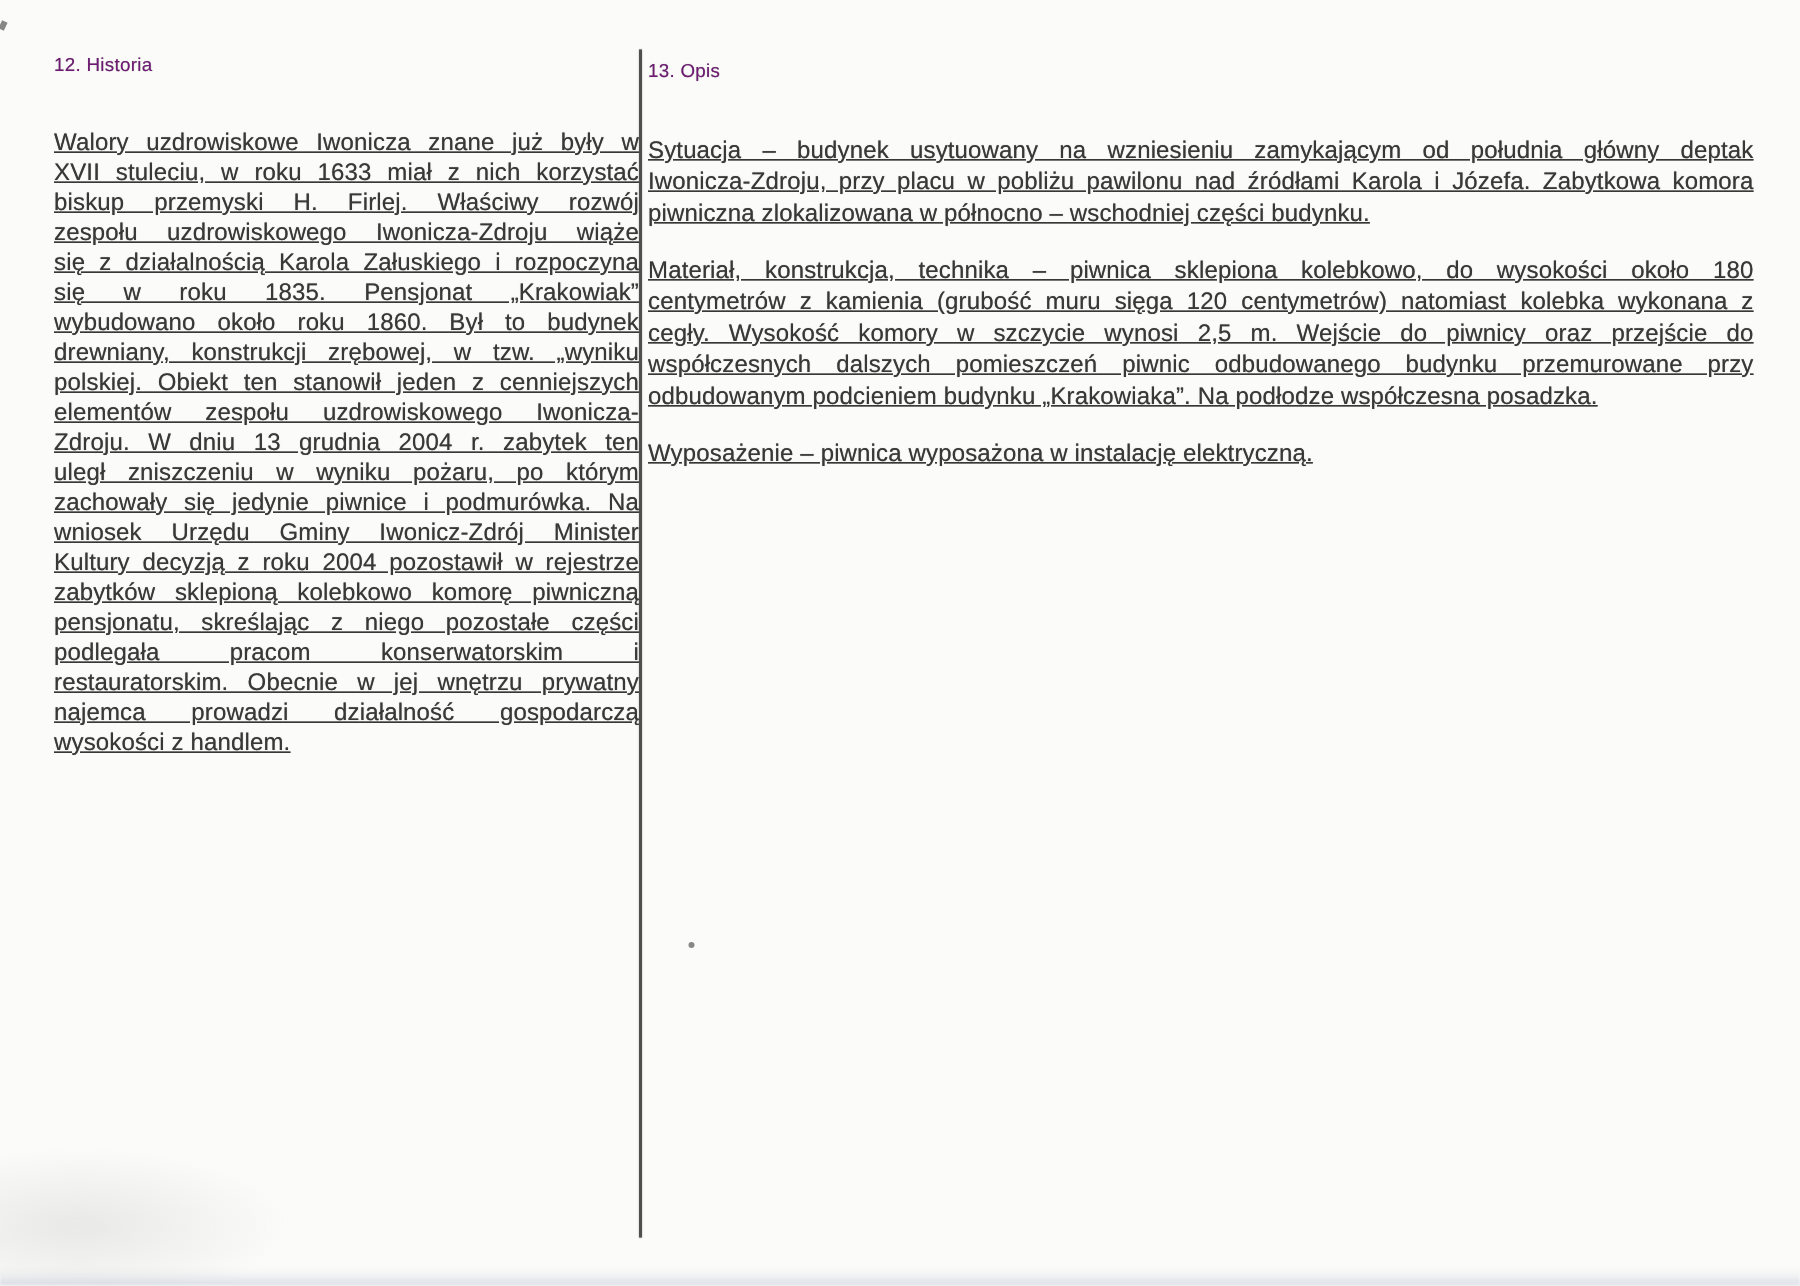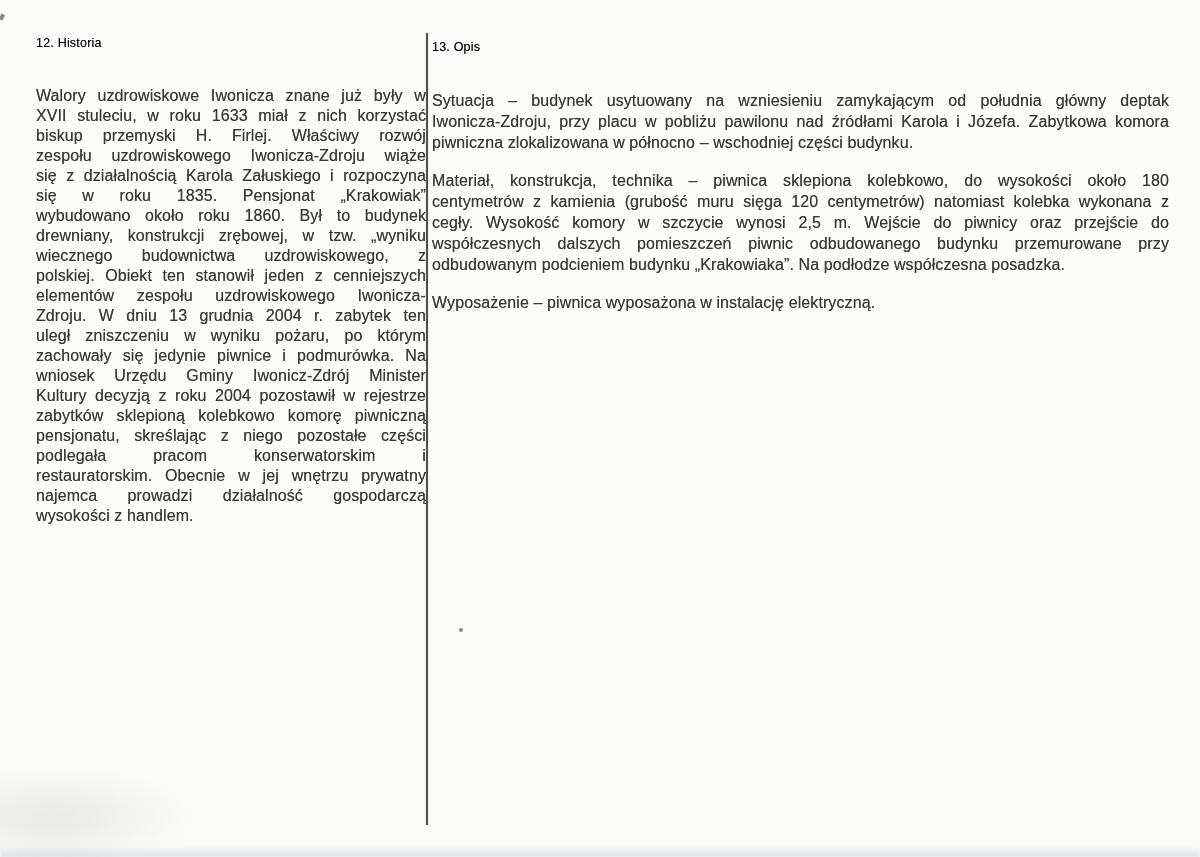--- a/index.html
+++ b/index.html
@@ -9,35 +9,35 @@
     height: 857px;
     background: #fbfbf9;
     overflow: hidden;
     font-family: "Liberation Sans", "DejaVu Sans", sans-serif;
     color: #383838;
   }
   .heading {
     position: absolute;
     font-size: 12.5px;
     letter-spacing: 0.2px;
-    color: #000000;
+    color: #701a75;
     text-shadow: 0 0 0.5px rgba(60,60,60,0.65);
   }
   .heading-left  { left: 36px;  top: 36px; }
   .heading-right { left: 432px; top: 40px; }
   .col {
     position: absolute;
     font-size: 16px;
     text-shadow: 0 0 0.5px rgba(56,56,56,0.7);
     letter-spacing: 0.1px;
   }
   .col-left  { left: 36px;  top: 86px; width: 390px; line-height: 20px; }
   .col-right { left: 432px; top: 90px; width: 737px; line-height: 21px; }
   .para { margin: 0 0 17px 0; }
-  .jline { text-align: justify; text-align-last: justify; }
+  .jline { text-align: justify; text-align-last: justify; text-decoration: underline; }
   .jline.last { text-align-last: left; }
   .divider {
     position: absolute;
     left: 426px; top: 33px;
     width: 2px; height: 792px;
     background: #4f4f4f;
     box-shadow: 0 0 1px rgba(70,70,70,0.6);
   }
   .speck {
     position: absolute;
@@ -83,21 +83,20 @@
 
   <div class="col col-left">
       <div class="jline">Walory uzdrowiskowe Iwonicza znane już były w</div>
       <div class="jline">XVII stuleciu, w roku 1633 miał z nich korzystać</div>
       <div class="jline">biskup przemyski H. Firlej. Właściwy rozwój</div>
       <div class="jline">zespołu uzdrowiskowego Iwonicza-Zdroju wiąże</div>
       <div class="jline">się z działalnością Karola Załuskiego i rozpoczyna</div>
       <div class="jline">się w roku 1835. Pensjonat „Krakowiak”</div>
       <div class="jline">wybudowano około roku 1860. Był to budynek</div>
       <div class="jline">drewniany, konstrukcji zrębowej, w tzw. „wyniku</div>
-      <div class="jline">wiecznego budownictwa uzdrowiskowego, z</div>
       <div class="jline">polskiej. Obiekt ten stanowił jeden z cenniejszych</div>
       <div class="jline">elementów zespołu uzdrowiskowego Iwonicza-</div>
       <div class="jline">Zdroju. W dniu 13 grudnia 2004 r. zabytek ten</div>
       <div class="jline">uległ zniszczeniu w wyniku pożaru, po którym</div>
       <div class="jline">zachowały się jedynie piwnice i podmurówka. Na</div>
       <div class="jline">wniosek Urzędu Gminy Iwonicz-Zdrój Minister</div>
       <div class="jline">Kultury decyzją z roku 2004 pozostawił w rejestrze</div>
       <div class="jline">zabytków sklepioną kolebkowo komorę piwniczną</div>
       <div class="jline">pensjonatu, skreślając z niego pozostałe części</div>
       <div class="jline">podlegała pracom konserwatorskim i</div>

